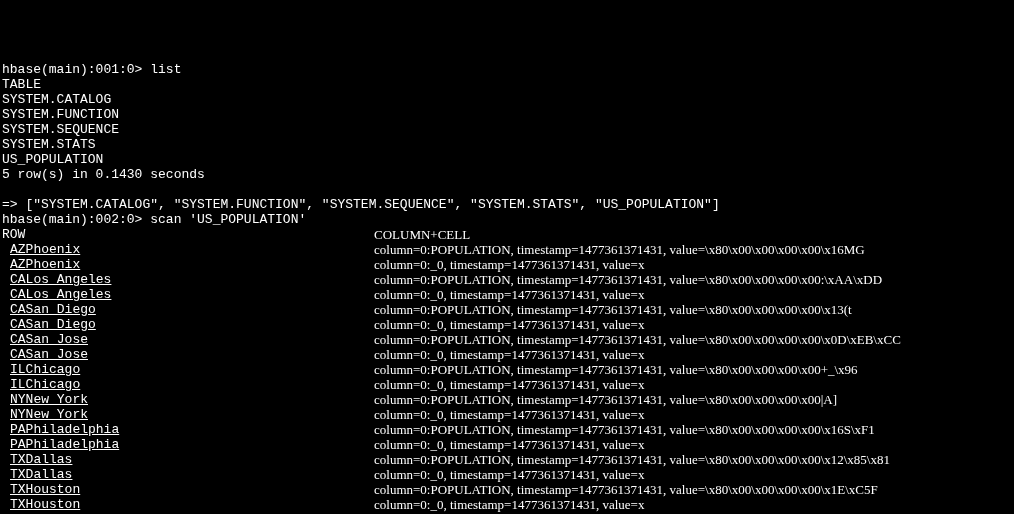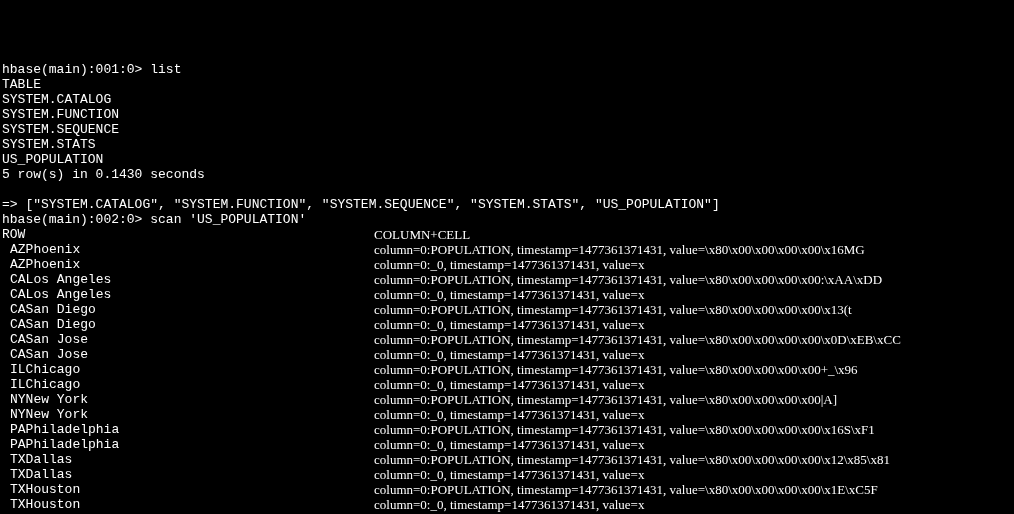--- a/index.html
+++ b/index.html
@@ -11,21 +11,21 @@
     line-height: 15px;
     width: 1014px;
     height: 514px;
     overflow: hidden;
     white-space: pre;
     padding: 2px 0 0 2px;
   }
   .line { display: block; }
   .row-pair { display: flex; }
   .row-key { width: 372px; flex: 0 0 372px; }
-  .row-key-inner { padding-left: 8px; }
+  .row-key-inner { padding-left: 8px; text-decoration: underline; }
   .row-cell { flex: 1; font-family: Liberation Serif, serif; }
 </style>
 </head>
 <body>
 
 
 
 <div id="terminal"><div class="line"><span>hbase(main):001:0&gt; </span><span>list</span></div><div class="line">TABLE</div><div class="line">SYSTEM.CATALOG</div><div class="line">SYSTEM.FUNCTION</div><div class="line">SYSTEM.SEQUENCE</div><div class="line">SYSTEM.STATS</div><div class="line">US_POPULATION</div><div class="line">5 row(s) in 0.1430 seconds</div><div class="line">&nbsp;</div><div class="line">=&gt; ["SYSTEM.CATALOG", "SYSTEM.FUNCTION", "SYSTEM.SEQUENCE", "SYSTEM.STATS", "US_POPULATION"]</div><div class="line"><span>hbase(main):002:0&gt; </span><span>scan 'US_POPULATION'</span></div><div class="line row-pair"><span class="row-key">ROW</span><span class="row-cell">COLUMN+CELL</span></div><div class="line row-pair"><span class="row-key"><span class="row-key-inner">AZPhoenix</span></span><span class="row-cell">column=0:POPULATION, timestamp=1477361371431, value=\x80\x00\x00\x00\x00\x16MG</span></div><div class="line row-pair"><span class="row-key"><span class="row-key-inner">AZPhoenix</span></span><span class="row-cell">column=0:_0, timestamp=1477361371431, value=x</span></div><div class="line row-pair"><span class="row-key"><span class="row-key-inner">CALos Angeles</span></span><span class="row-cell">column=0:POPULATION, timestamp=1477361371431, value=\x80\x00\x00\x00\x00:\xAA\xDD</span></div><div class="line row-pair"><span class="row-key"><span class="row-key-inner">CALos Angeles</span></span><span class="row-cell">column=0:_0, timestamp=1477361371431, value=x</span></div><div class="line row-pair"><span class="row-key"><span class="row-key-inner">CASan Diego</span></span><span class="row-cell">column=0:POPULATION, timestamp=1477361371431, value=\x80\x00\x00\x00\x00\x13(t</span></div><div class="line row-pair"><span class="row-key"><span class="row-key-inner">CASan Diego</span></span><span class="row-cell">column=0:_0, timestamp=1477361371431, value=x</span></div><div class="line row-pair"><span class="row-key"><span class="row-key-inner">CASan Jose</span></span><span class="row-cell">column=0:POPULATION, timestamp=1477361371431, value=\x80\x00\x00\x00\x00\x0D\xEB\xCC</span></div><div class="line row-pair"><span class="row-key"><span class="row-key-inner">CASan Jose</span></span><span class="row-cell">column=0:_0, timestamp=1477361371431, value=x</span></div><div class="line row-pair"><span class="row-key"><span class="row-key-inner">ILChicago</span></span><span class="row-cell">column=0:POPULATION, timestamp=1477361371431, value=\x80\x00\x00\x00\x00+_\x96</span></div><div class="line row-pair"><span class="row-key"><span class="row-key-inner">ILChicago</span></span><span class="row-cell">column=0:_0, timestamp=1477361371431, value=x</span></div><div class="line row-pair"><span class="row-key"><span class="row-key-inner">NYNew York</span></span><span class="row-cell">column=0:POPULATION, timestamp=1477361371431, value=\x80\x00\x00\x00\x00|A]</span></div><div class="line row-pair"><span class="row-key"><span class="row-key-inner">NYNew York</span></span><span class="row-cell">column=0:_0, timestamp=1477361371431, value=x</span></div><div class="line row-pair"><span class="row-key"><span class="row-key-inner">PAPhiladelphia</span></span><span class="row-cell">column=0:POPULATION, timestamp=1477361371431, value=\x80\x00\x00\x00\x00\x16S\xF1</span></div><div class="line row-pair"><span class="row-key"><span class="row-key-inner">PAPhiladelphia</span></span><span class="row-cell">column=0:_0, timestamp=1477361371431, value=x</span></div><div class="line row-pair"><span class="row-key"><span class="row-key-inner">TXDallas</span></span><span class="row-cell">column=0:POPULATION, timestamp=1477361371431, value=\x80\x00\x00\x00\x00\x12\x85\x81</span></div><div class="line row-pair"><span class="row-key"><span class="row-key-inner">TXDallas</span></span><span class="row-cell">column=0:_0, timestamp=1477361371431, value=x</span></div><div class="line row-pair"><span class="row-key"><span class="row-key-inner">TXHouston</span></span><span class="row-cell">column=0:POPULATION, timestamp=1477361371431, value=\x80\x00\x00\x00\x00\x1E\xC5F</span></div><div class="line row-pair"><span class="row-key"><span class="row-key-inner">TXHouston</span></span><span class="row-cell">column=0:_0, timestamp=1477361371431, value=x</span></div><div class="line row-pair"><span class="row-key"><span class="row-key-inner">TXSan Antonio</span></span><span class="row-cell">column=0:POPULATION, timestamp=1477361371431, value=\x80\x00\x00\x00\x00\x13,=</span></div></div>
 
 

